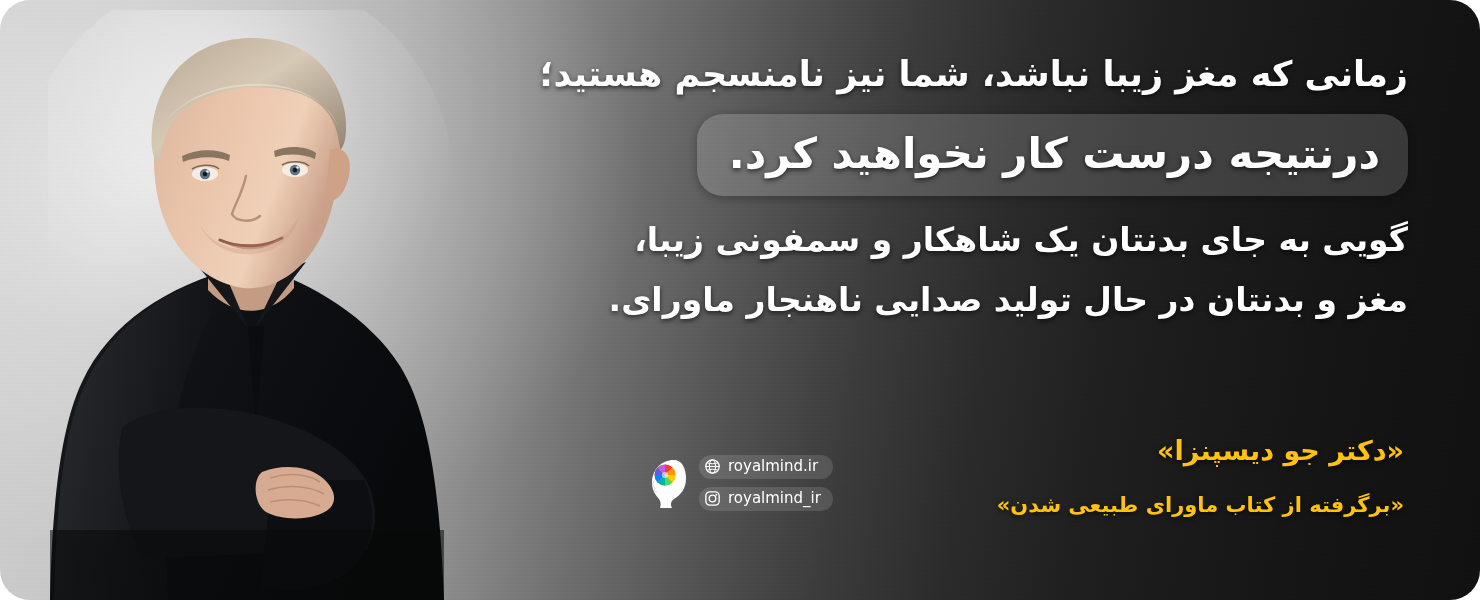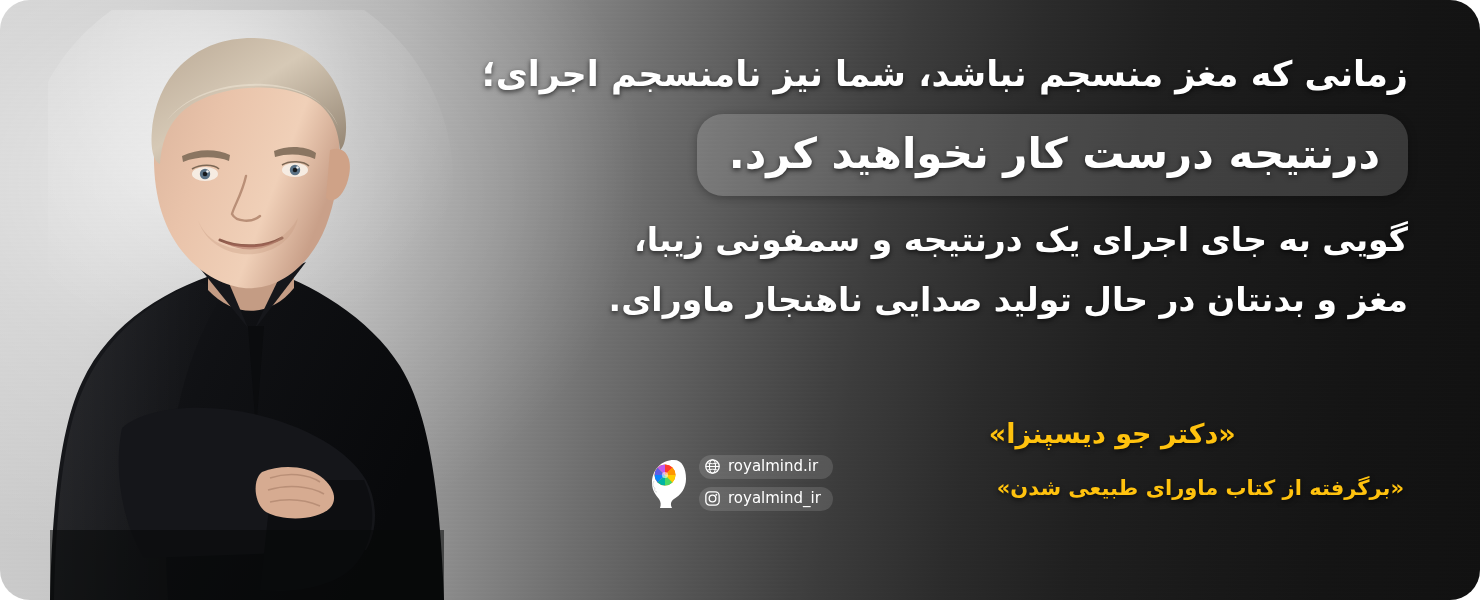--- a/index.html
+++ b/index.html
@@ -108,22 +108,22 @@
     font-size: 33px;
     line-height: 60px;
     margin: 0;
   }
   .line-3 { margin-top: 8px; }
 
   
   .attribution {
     position: absolute;
     right: 76px;
-    top: 415px;
-    text-align: left;
+    top: 432px;
+    text-align: right;
     direction: rtl;
     z-index: 3;
   }
   .attrib-name {
     color: #ffc20e;
     font-size: 27px;
     font-weight: bold;
     line-height: 38px;
     white-space: nowrap;
     text-shadow: 0 2px 5px rgba(0,0,0,0.6);
@@ -312,27 +312,27 @@
         <path d="M 222 468 C 240 462, 260 464, 272 472" stroke="#b98f77" stroke-width="1.6" fill="none"></path>
         <path d="M 220 480 C 240 474, 262 476, 276 484" stroke="#b98f77" stroke-width="1.6" fill="none"></path>
         <path d="M 222 492 C 240 488, 258 490, 272 496" stroke="#b98f77" stroke-width="1.6" fill="none"></path>
 
         <path d="M 2 520 L 396 520 L 396 590 L 2 590 Z" fill="#080909" opacity="0.55"></path>
       </g>
     </svg>
   </div>
 
   <div class="quote-block">
-    <p class="quote-line line-1">زمانی که مغز منسجم نباشد، شما نیز نامنسجم اجرای؛</p>
+    <p class="quote-line line-1">زمانی که مغز زیبا نباشد، شما نیز نامنسجم هستید؛</p>
 
     <span class="highlight-wrap">
       <span class="quote-line line-2">درنتیجه درست کار نخواهید کرد.</span>
     </span>
 
-    <p class="quote-line line-3">گویی به جای اجرای یک درنتیجه و سمفونی زیبا،</p>
+    <p class="quote-line line-3">گویی به جای بدنتان یک شاهکار و سمفونی زیبا،</p>
 
     <p class="quote-line line-4">مغز و بدنتان در حال تولید صدایی ناهنجار ماورای.</p>
   </div>
 
   <div class="attribution">
     <p class="attrib-name">«دکتر جو دیسپنزا»</p>
     <p class="attrib-source">«برگرفته از کتاب ماورای طبیعی شدن»</p>
   </div>
 
   <div class="brand">

